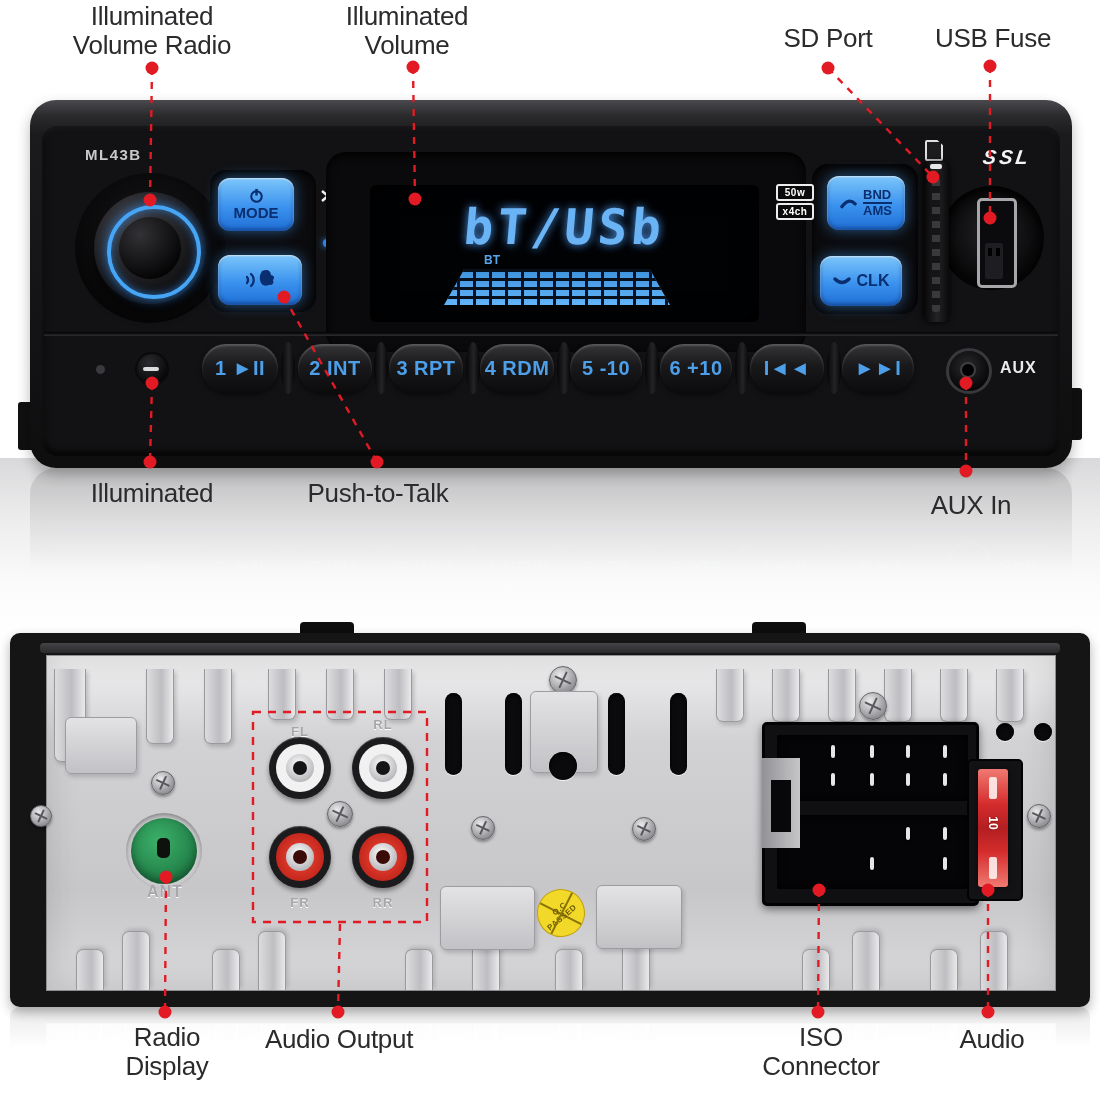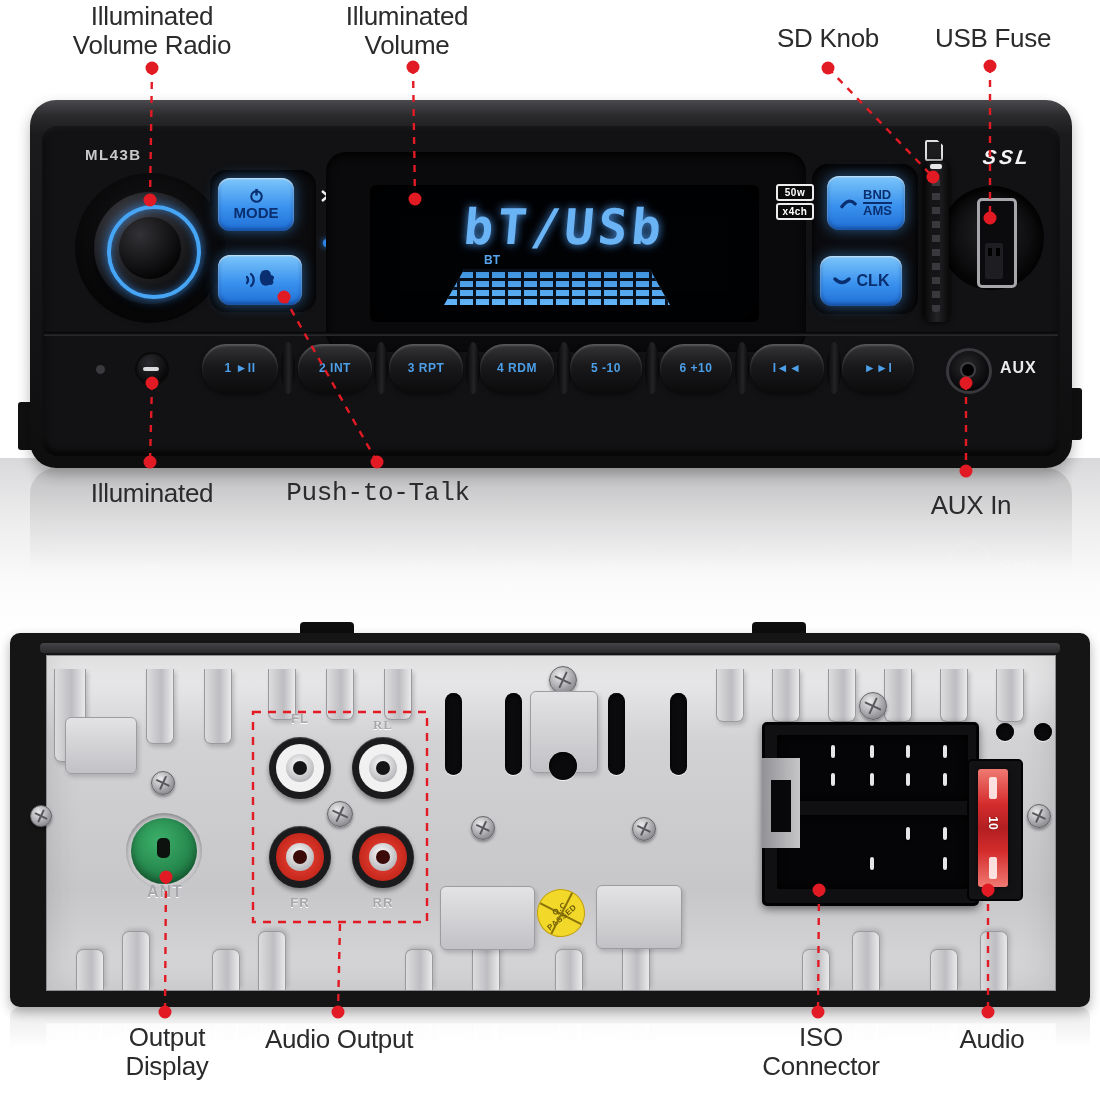--- a/index.html
+++ b/index.html
@@ -81,21 +81,21 @@
   .usb-tongue i{position:absolute;top:5px;width:4px;height:8px;background:#000;}
   
   .groove{left:14px;top:232px;width:1014px;height:4px;background:linear-gradient(180deg,#000,#2e2e31);}
   .mic{left:105px;top:252px;width:30px;height:30px;border-radius:50%;
     background:radial-gradient(circle at 40% 30%,#2c2c30,#070708 75%);border:2px solid #0a0a0a;}
   .mic i{position:absolute;left:6px;top:13px;width:16px;height:3.5px;background:#dcdcde;border-radius:2px;}
   .tiny-led{left:66px;top:265px;width:9px;height:9px;border-radius:50%;background:#3a3a3e;}
   .pill{position:absolute;top:244px;height:48px;border-radius:24px;display:flex;align-items:center;justify-content:center;
     background:linear-gradient(180deg,#353538 0%,#19191b 45%,#0c0c0d 100%);
     box-shadow:inset 0 2px 2px rgba(255,255,255,.18), 0 3px 5px rgba(0,0,0,.5);
-    color:#4c9fe8;font-size:12px;font-weight:bold;letter-spacing:.5px;}
+    color:#4c9fe8;font-size:20px;font-weight:bold;letter-spacing:.5px;}
   .sep{position:absolute;top:242px;width:14px;height:52px;border-radius:50%;
     background:linear-gradient(90deg,#050506,#242427 55%,#060607);}
   .aux-jack{left:916px;top:248px;width:40px;height:40px;border-radius:50%;border:3px solid #39393d;
     background:radial-gradient(circle at 45% 38%,#2a2a2e,#08080a 70%);}
   .aux-jack i{position:absolute;left:13px;top:13px;width:12px;height:12px;border-radius:50%;
     background:#000;box-shadow:0 0 0 2px #3e3e42;}
   .aux-label{left:970px;top:259px;font-size:16px;font-weight:bold;color:#eaeaec;letter-spacing:1px;}
   .side-tab{position:absolute;background:#101011;border-radius:3px;z-index:4;}
   
   .rear-unit{position:absolute;left:10px;top:633px;width:1080px;height:374px;background:#151516;
@@ -308,22 +308,22 @@
       <div class="screw" style="left: 849px; top: 59px; width: 26px; height: 26px;"></div>
       <div class="screw" style="left: 1017px; top: 171px; width: 22px; height: 22px;"></div>
     </div>
 
   <div class="abs ant-recess"></div>
   <div class="abs ant">
       <i></i>
     </div>
   <div class="emb-label" style="left:155px;top:250px;font-size:16px;">ANT</div>
 
-  <div class="emb-label" style="left:290px;top:78px;">FL</div>
-  <div class="emb-label" style="left:373px;top:84px;font-family:Liberation Serif, serif;">RL</div>
+  <div class="emb-label" style="left:290px;top:91px;">FL</div>
+  <div class="emb-label" style="left:373px;top:84px;">RL</div>
   <div class="rca white" style="left:259px;top:104px;">
     <div class="ring"></div>
       <div class="metal"></div>
       <div class="hole"></div>
     </div>
   <div class="rca white" style="left:342px;top:104px;">
     <div class="ring"></div>
       <div class="metal"></div>
       <div class="hole"></div>
     </div>
@@ -566,36 +566,36 @@
 
 <div class="callout" style="left:152px;top:2px;">
   <div>Illuminated</div>
   <div>Volume Radio</div>
 </div>
 <div class="callout" style="left:407px;top:2px;">
   <div>Illuminated</div>
   <div>Volume</div>
 </div>
 <div class="callout" style="left:828px;top:24px;">
-  <div>SD Knob</div>
+  <div>SD Port</div>
 </div>
 <div class="callout" style="left:993px;top:24px;">
   <div>USB Fuse</div>
 </div>
 <div class="callout" style="left:152px;top:479px;">
   <div>Illuminated</div>
 </div>
-<div class="callout" style="left:378px;top:479px;font-family:Liberation Mono, monospace;">
+<div class="callout" style="left:378px;top:479px;">
   <div>Push-to-Talk</div>
 </div>
 <div class="callout" style="left:971px;top:491px;">
   <div>AUX In</div>
 </div>
 <div class="callout" style="left:167px;top:1023px;">
-  <div>Output</div>
+  <div>Radio</div>
   <div>Display</div>
 </div>
 <div class="callout" style="left:339px;top:1025px;">
   <div>Audio Output</div>
 </div>
 <div class="callout" style="left:821px;top:1023px;">
   <div>ISO</div>
   <div>Connector</div>
 </div>
 <div class="callout" style="left:992px;top:1025px;">

